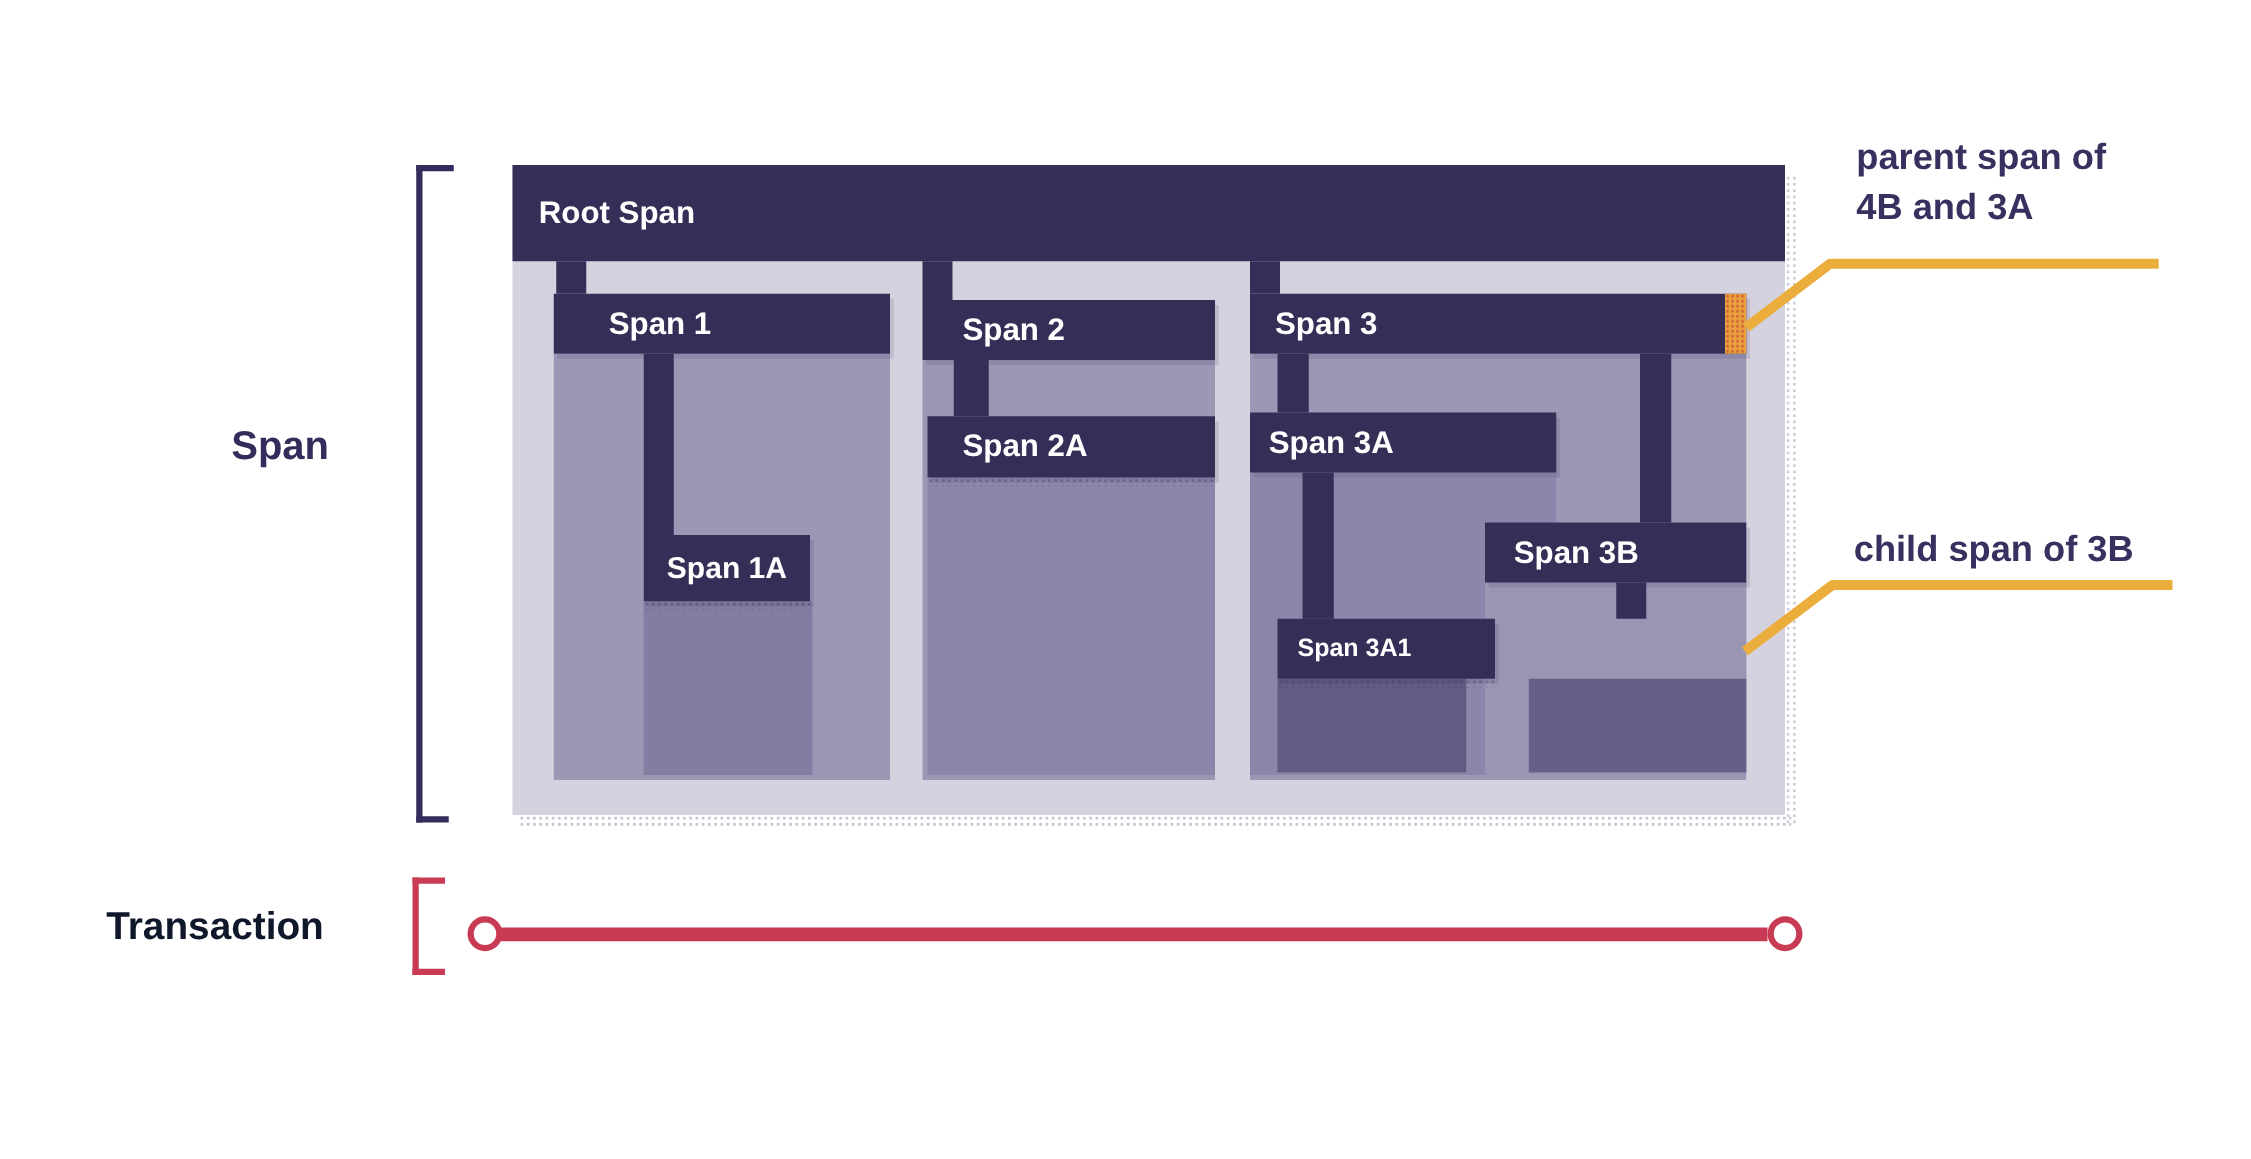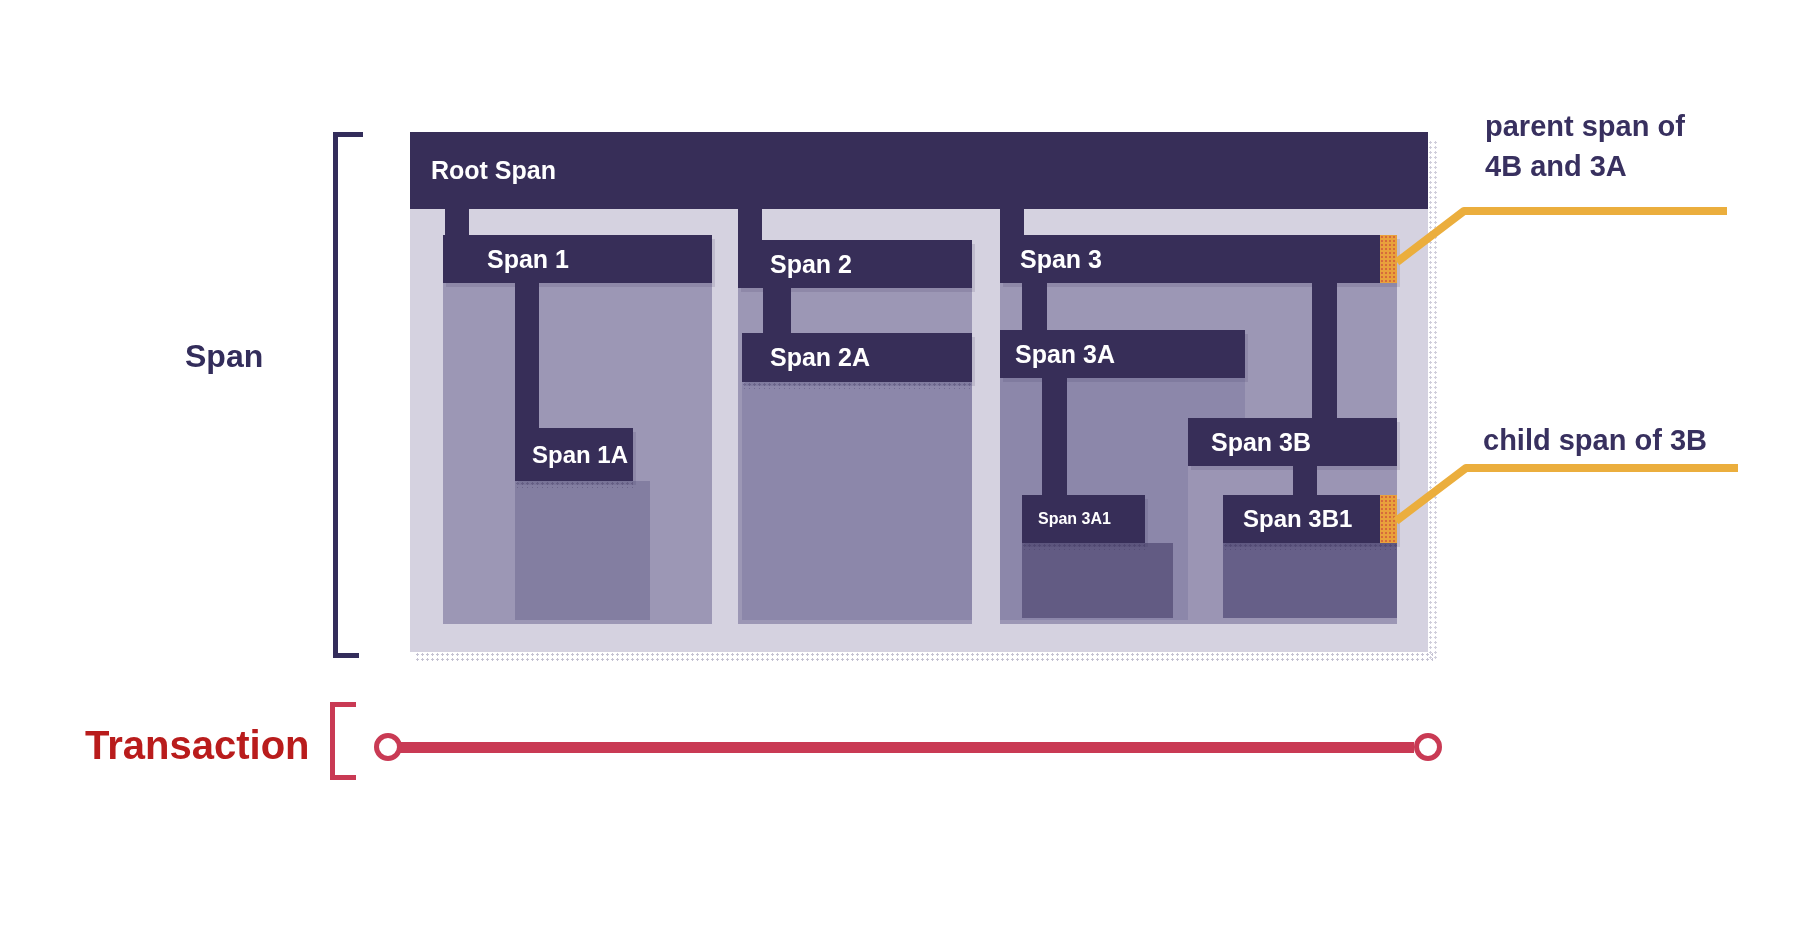--- a/index.html
+++ b/index.html
@@ -3,21 +3,21 @@
 <meta charset="utf-8">
 <style>
   html,body{margin:0;padding:0;background:#ffffff;}
   body{width:1801px;height:927px;position:relative;overflow:hidden;
        font-family:"Liberation Sans","DejaVu Sans",sans-serif;}
 
   .abs{position:absolute;}
 
   
   .spans-label{left:185px;top:338px;font-size:32px;font-weight:700;color:#332d5b;}
-  .transaction-label{left:85px;top:723px;font-size:40px;font-weight:700;color:#b91c1c;}
+  .transaction-label{left:85px;top:723px;font-size:31px;font-weight:700;color:#0f172a;}
 
   .bracket-part{background:#332d5b;}
   .sb-v{left:333px;top:132px;width:5px;height:526px;}
   .sb-t1{left:333px;top:132px;width:30px;height:5px;}
   .sb-t2{left:333px;top:653px;width:26px;height:5px;}
 
   .tbracket-part{background:#c93a54;}
   .tb-v{left:330px;top:702px;width:5px;height:78px;}
   .tb-t1{left:330px;top:702px;width:26px;height:5px;}
   .tb-t2{left:330px;top:775px;width:26px;height:5px;}
@@ -39,40 +39,40 @@
   .conn{position:absolute;background:#372e58;}
   .fill{position:absolute;}
 
   .root-bar{left:0;top:0;width:1018px;height:77px;padding-left:21px;box-sizing:border-box;box-shadow:none;}
 
   
   .conn1 {left:35px; top:77px; width:24px;height:26px;}
   .bar1  {left:33px; top:103px;width:269px;height:48px;padding-left:44px;box-sizing:border-box;}
   .fill1 {left:33px; top:151px;width:269px;height:341px;background:#9c97b5;}
   .conn1a{left:105px;top:151px;width:24px;height:145px;}
-  .bar1a {left:105px;top:296px;width:118px;height:53px;padding-left:17px;box-sizing:border-box;font-size:24px;}
+  .bar1a {left:105px;top:296px;width:133px;height:53px;box-sizing:border-box;font-size:24px;justify-content:center;}
   .fill1a{left:105px;top:349px;width:135px;height:139px;background:#837ea1;}
 
   
   .conn2 {left:328px;top:77px; width:24px;height:31px;}
   .bar2  {left:328px;top:108px;width:234px;height:48px;padding-left:32px;box-sizing:border-box;}
   .fill2 {left:328px;top:156px;width:234px;height:336px;background:#9c97b5;}
   .conn2a{left:353px;top:156px;width:28px;height:45px;}
   .bar2a {left:332px;top:201px;width:230px;height:49px;padding-left:28px;box-sizing:border-box;}
   .fill2a{left:332px;top:250px;width:230px;height:238px;background:#8c87aa;}
 
   
   .conn3  {left:590px;top:77px; width:24px;height:26px;}
   .bar3   {left:590px;top:103px;width:397px;height:48px;padding-left:20px;box-sizing:border-box;}
   .fill3  {left:590px;top:151px;width:397px;height:341px;background:#9c97b5;}
   .conn3a {left:612px;top:151px;width:25px;height:47px;}
   .bar3a  {left:590px;top:198px;width:245px;height:48px;padding-left:15px;box-sizing:border-box;}
   .fill3a {left:590px;top:246px;width:245px;height:242px;background:#8c87aa;}
   .conn3a1{left:632px;top:246px;width:25px;height:117px;}
-  .bar3a1 {left:612px;top:363px;width:123px;height:48px;padding-left:16px;box-sizing:border-box;font-size:16px;}
+  .bar3a1 {left:612px;top:363px;width:174px;height:48px;padding-left:16px;box-sizing:border-box;font-size:20px;}
   .fill3a1{left:612px;top:411px;width:151px;height:75px;background:#625b83;}
   .conn3b {left:902px;top:151px;width:25px;height:135px;}
   .bar3b  {left:778px;top:286px;width:209px;height:48px;padding-left:23px;box-sizing:border-box;}
   .fill3b {left:778px;top:334px;width:209px;height:154px;background:#9b95b4;}
   .conn3b1{left:883px;top:334px;width:24px;height:29px;}
   .bar3b1 {left:813px;top:363px;width:174px;height:48px;padding-left:20px;box-sizing:border-box;font-size:24px;}
   .fill3b1{left:813px;top:411px;width:174px;height:75px;background:#665f88;}
 
   
   .marker{position:absolute;top:0;width:17px;height:48px;background:#e9a13c;
@@ -163,24 +163,20 @@
   </div>
   <div class="bar bar3a">
     <span>Span 3A</span>
   </div>
   <div class="bar bar3a1">
     <span>Span 3A1</span>
   </div>
   <div class="bar bar3b">
     <span>Span 3B</span>
   </div>
-  <div class="bar bar3b1">
-    <span>Span 3B1</span>
-    <span class="marker tip3b1"></span>
-  </div>
 </div>
 
 <svg class="abs callout-svg">
   <polyline points="1397,262 1464,211 1727,211" fill="none" stroke="#ebae3d" stroke-width="8" stroke-linejoin="round"></polyline>
   <polyline points="1396,521 1466,468 1738,468" fill="none" stroke="#ebae3d" stroke-width="8" stroke-linejoin="round"></polyline>
 </svg>
 
 <div class="abs parent-note">
   <div>parent span of</div>
   <div>4B and 3A</div>

